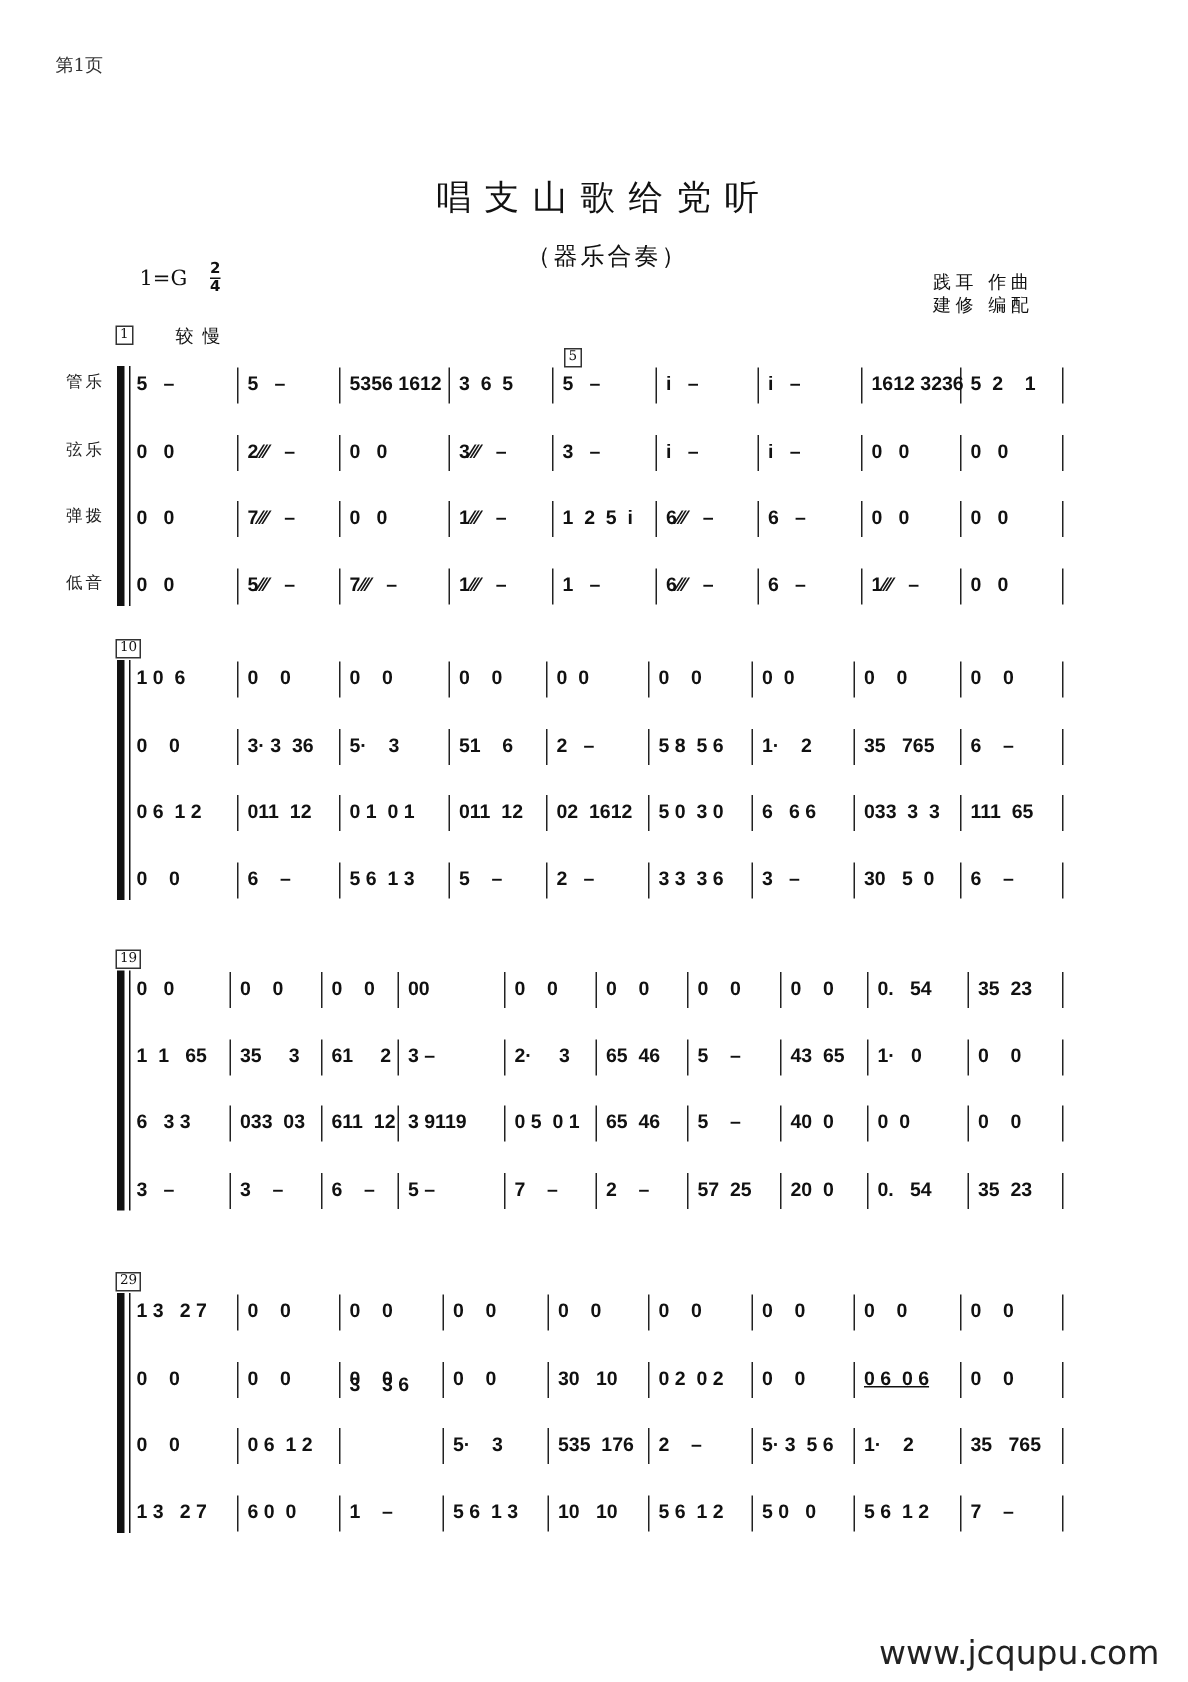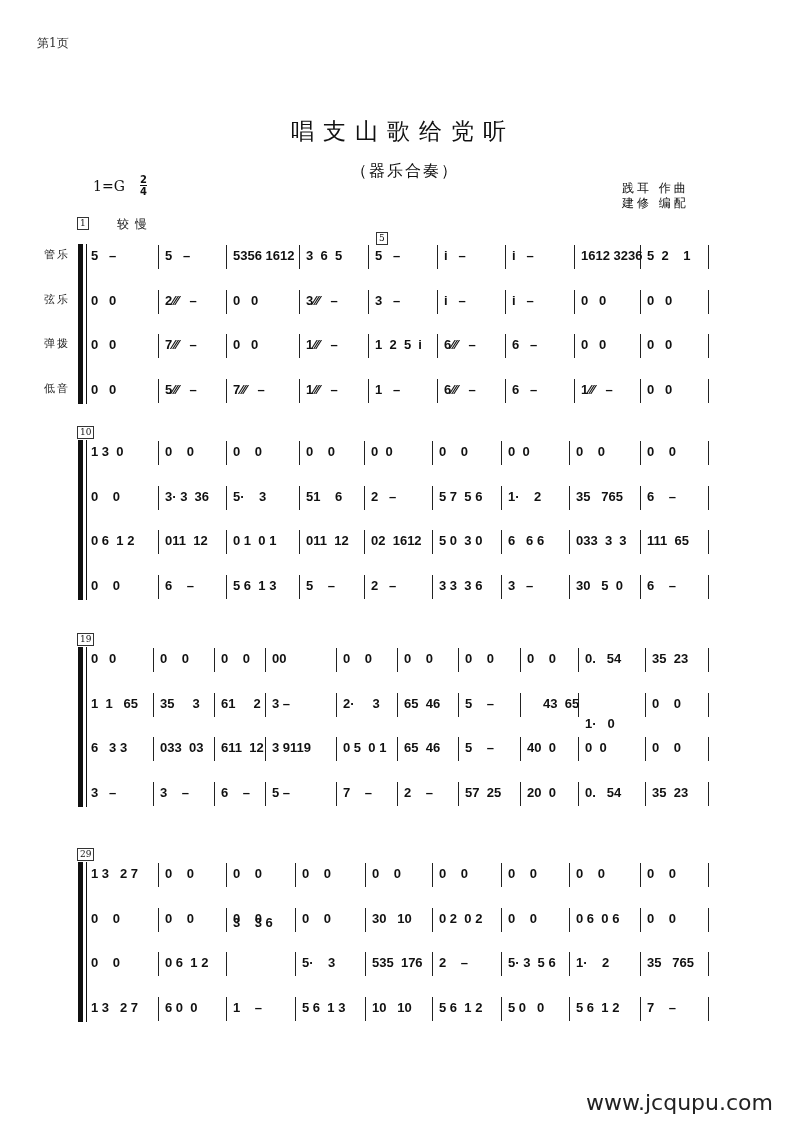--- a/index.html
+++ b/index.html
@@ -123,21 +123,21 @@
     <div class="abs brace-thin" style="left: 86px; top: 440px; height: 159.5px;"></div>
     <div class="abs barline" style="left: 158px; top: 441px; height: 24px;"></div>
     <div class="abs barline" style="left: 226px; top: 441px; height: 24px;"></div>
     <div class="abs barline" style="left: 299px; top: 441px; height: 24px;"></div>
     <div class="abs barline" style="left: 364px; top: 441px; height: 24px;"></div>
     <div class="abs barline" style="left: 432px; top: 441px; height: 24px;"></div>
     <div class="abs barline" style="left: 501px; top: 441px; height: 24px;"></div>
     <div class="abs barline" style="left: 569px; top: 441px; height: 24px;"></div>
     <div class="abs barline" style="left: 640px; top: 441px; height: 24px;"></div>
     <div class="abs barline" style="left: 708px; top: 441px; height: 24px;"></div>
-    <div class="abs row" style="left: 91px; top: 444px;">1 3  0</div>
+    <div class="abs row" style="left: 91px; top: 444px;">1 0  6</div>
     <div class="abs row" style="left: 165px; top: 444px;">0    0</div>
     <div class="abs row" style="left: 233px; top: 444px;">0    0</div>
     <div class="abs row" style="left: 306px; top: 444px;">0    0</div>
     <div class="abs row" style="left: 371px; top: 444px;">0  0</div>
     <div class="abs row" style="left: 439px; top: 444px;">0    0</div>
     <div class="abs row" style="left: 508px; top: 444px;">0  0</div>
     <div class="abs row" style="left: 576px; top: 444px;">0    0</div>
     <div class="abs row" style="left: 647px; top: 444px;">0    0</div>
     <div class="abs barline" style="left: 158px; top: 485.5px; height: 24px;"></div>
     <div class="abs barline" style="left: 226px; top: 485.5px; height: 24px;"></div>
@@ -146,21 +146,21 @@
     <div class="abs barline" style="left: 432px; top: 485.5px; height: 24px;"></div>
     <div class="abs barline" style="left: 501px; top: 485.5px; height: 24px;"></div>
     <div class="abs barline" style="left: 569px; top: 485.5px; height: 24px;"></div>
     <div class="abs barline" style="left: 640px; top: 485.5px; height: 24px;"></div>
     <div class="abs barline" style="left: 708px; top: 485.5px; height: 24px;"></div>
     <div class="abs row" style="left: 91px; top: 488.5px;">0    0</div>
     <div class="abs row" style="left: 165px; top: 488.5px;">3· 3  36</div>
     <div class="abs row" style="left: 233px; top: 488.5px;">5·    3</div>
     <div class="abs row" style="left: 306px; top: 488.5px;">51    6</div>
     <div class="abs row" style="left: 371px; top: 488.5px;">2   –</div>
-    <div class="abs row" style="left: 439px; top: 488.5px;">5 7  5 6</div>
+    <div class="abs row" style="left: 439px; top: 488.5px;">5 8  5 6</div>
     <div class="abs row" style="left: 508px; top: 488.5px;">1·    2</div>
     <div class="abs row" style="left: 576px; top: 488.5px;">35   765</div>
     <div class="abs row" style="left: 647px; top: 488.5px;">6    –</div>
     <div class="abs barline" style="left: 158px; top: 530px; height: 24px;"></div>
     <div class="abs barline" style="left: 226px; top: 530px; height: 24px;"></div>
     <div class="abs barline" style="left: 299px; top: 530px; height: 24px;"></div>
     <div class="abs barline" style="left: 364px; top: 530px; height: 24px;"></div>
     <div class="abs barline" style="left: 432px; top: 530px; height: 24px;"></div>
     <div class="abs barline" style="left: 501px; top: 530px; height: 24px;"></div>
     <div class="abs barline" style="left: 569px; top: 530px; height: 24px;"></div>
@@ -226,22 +226,22 @@
     <div class="abs barline" style="left: 578px; top: 692.5px; height: 24px;"></div>
     <div class="abs barline" style="left: 645px; top: 692.5px; height: 24px;"></div>
     <div class="abs barline" style="left: 708px; top: 692.5px; height: 24px;"></div>
     <div class="abs row" style="left: 91px; top: 695.5px;">1  1   65</div>
     <div class="abs row" style="left: 160px; top: 695.5px;">35     3</div>
     <div class="abs row" style="left: 221px; top: 695.5px;">61     2</div>
     <div class="abs row" style="left: 272px; top: 695.5px;">3 –</div>
     <div class="abs row" style="left: 343px; top: 695.5px;">2·     3</div>
     <div class="abs row" style="left: 404px; top: 695.5px;">65  46</div>
     <div class="abs row" style="left: 465px; top: 695.5px;">5    –</div>
-    <div class="abs row" style="left: 527px; top: 695.5px; margin-left: 16px;">43  65</div>
-    <div class="abs row" style="left: 585px; top: 695.5px; margin-top: 20px;">1·   0</div>
+    <div class="abs row" style="left: 527px; top: 695.5px;">43  65</div>
+    <div class="abs row" style="left: 585px; top: 695.5px;">1·   0</div>
     <div class="abs row" style="left: 652px; top: 695.5px;">0    0</div>
     <div class="abs barline" style="left: 153px; top: 737px; height: 24px;"></div>
     <div class="abs barline" style="left: 214px; top: 737px; height: 24px;"></div>
     <div class="abs barline" style="left: 265px; top: 737px; height: 24px;"></div>
     <div class="abs barline" style="left: 336px; top: 737px; height: 24px;"></div>
     <div class="abs barline" style="left: 397px; top: 737px; height: 24px;"></div>
     <div class="abs barline" style="left: 458px; top: 737px; height: 24px;"></div>
     <div class="abs barline" style="left: 520px; top: 737px; height: 24px;"></div>
     <div class="abs barline" style="left: 578px; top: 737px; height: 24px;"></div>
     <div class="abs barline" style="left: 645px; top: 737px; height: 24px;"></div>
@@ -306,21 +306,21 @@
     <div class="abs barline" style="left: 569px; top: 907.5px; height: 24px;"></div>
     <div class="abs barline" style="left: 640px; top: 907.5px; height: 24px;"></div>
     <div class="abs barline" style="left: 708px; top: 907.5px; height: 24px;"></div>
     <div class="abs row" style="left: 91px; top: 910.5px;">0    0</div>
     <div class="abs row" style="left: 165px; top: 910.5px;">0    0</div>
     <div class="abs row" style="left: 233px; top: 910.5px;">0    0</div>
     <div class="abs row" style="left: 302px; top: 910.5px;">0    0</div>
     <div class="abs row" style="left: 372px; top: 910.5px;">30   10</div>
     <div class="abs row" style="left: 439px; top: 910.5px;">0 2  0 2</div>
     <div class="abs row" style="left: 508px; top: 910.5px;">0    0</div>
-    <div class="abs row" style="left: 576px; top: 910.5px;">0 6  0 6</div>
+    <div class="abs row" style="left: 576px; top: 910.5px; text-decoration: underline;">0 6  0 6</div>
     <div class="abs row" style="left: 647px; top: 910.5px;">0    0</div>
     <div class="abs barline" style="left: 158px; top: 952px; height: 24px;"></div>
     <div class="abs barline" style="left: 226px; top: 952px; height: 24px;"></div>
     <div class="abs barline" style="left: 295px; top: 952px; height: 24px;"></div>
     <div class="abs barline" style="left: 365px; top: 952px; height: 24px;"></div>
     <div class="abs barline" style="left: 432px; top: 952px; height: 24px;"></div>
     <div class="abs barline" style="left: 501px; top: 952px; height: 24px;"></div>
     <div class="abs barline" style="left: 569px; top: 952px; height: 24px;"></div>
     <div class="abs barline" style="left: 640px; top: 952px; height: 24px;"></div>
     <div class="abs barline" style="left: 708px; top: 952px; height: 24px;"></div>

